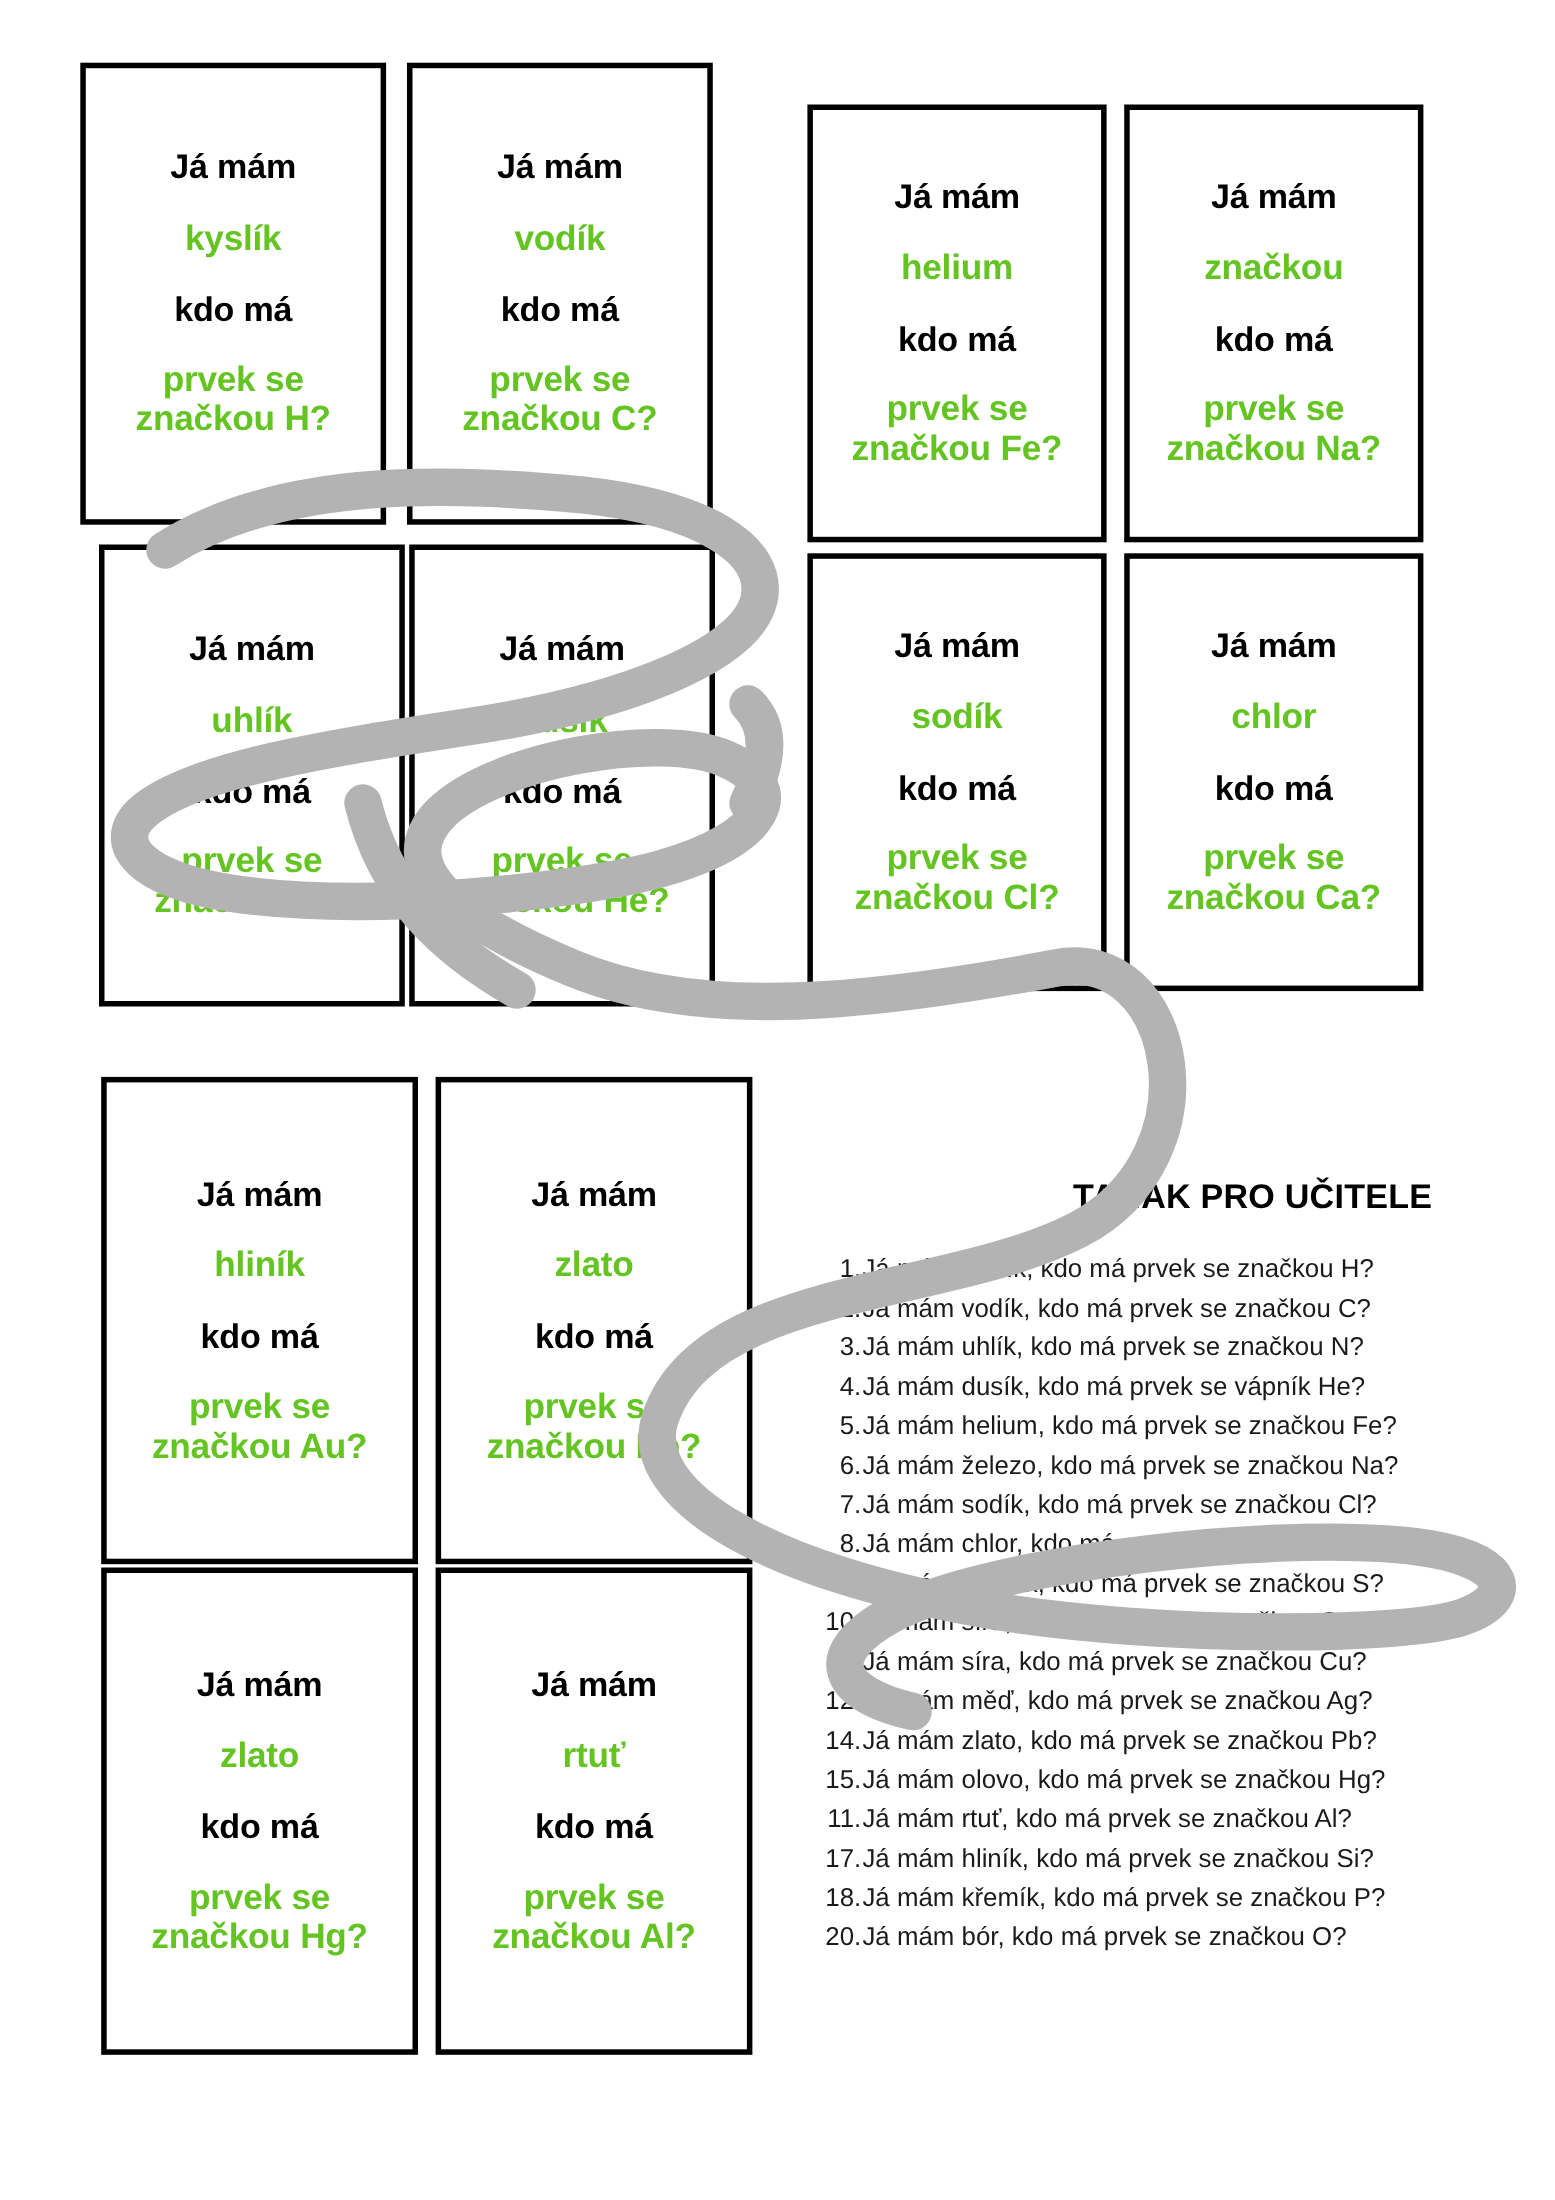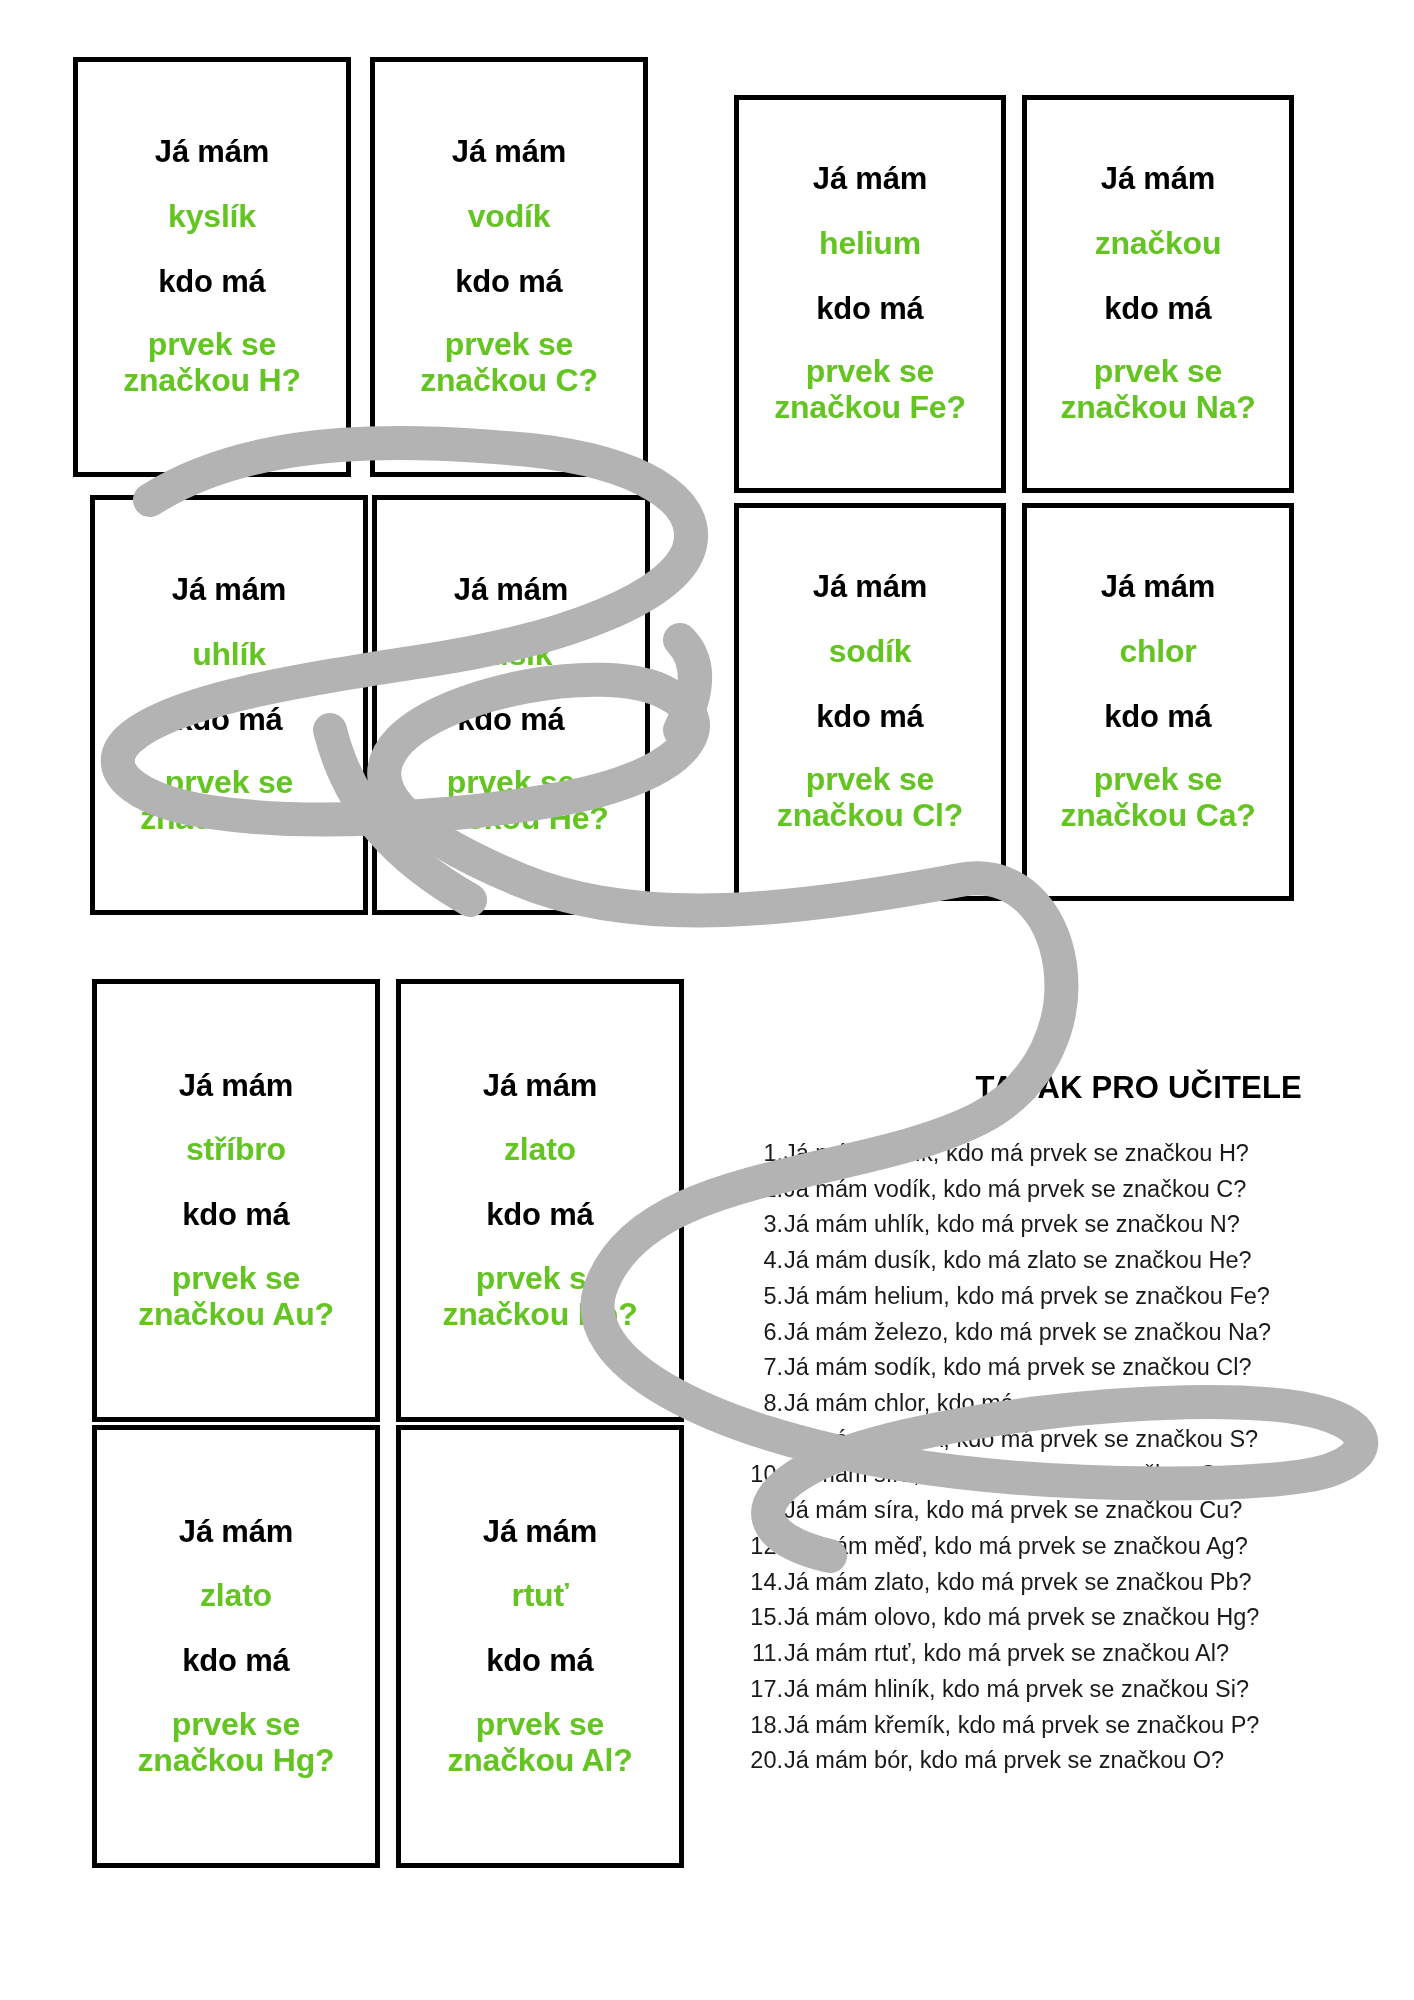--- a/index.html
+++ b/index.html
@@ -154,21 +154,21 @@
       </div>
       <div class="card cardB" style="left: 1022px; top: 503px;">
         <div class="line l-have">Já mám</div>
         <div class="line l-elem">chlor</div>
         <div class="line l-who">kdo má</div>
         <div class="line l-ask">prvek se
 značkou Ca?</div>
       </div>
       <div class="card cardC" style="left: 92px; top: 979px;">
         <div class="line l-have">Já mám</div>
-        <div class="line l-elem">stříbro</div>
+        <div class="line l-elem">hliník</div>
         <div class="line l-who">kdo má</div>
         <div class="line l-ask">prvek se
 značkou Au?</div>
       </div>
       <div class="card cardC" style="left: 396px; top: 979px;">
         <div class="line l-have">Já mám</div>
         <div class="line l-elem">zlato</div>
         <div class="line l-who">kdo má</div>
         <div class="line l-ask">prvek se
 značkou Pb?</div>
@@ -199,21 +199,21 @@
         <li>
           <span class="num">2.</span>
           <span class="txt">Já mám vodík, kdo má prvek se značkou C?</span>
         </li>
         <li>
           <span class="num">3.</span>
           <span class="txt">Já mám uhlík, kdo má prvek se značkou N?</span>
         </li>
         <li>
           <span class="num">4.</span>
-          <span class="txt">Já mám dusík, kdo má zlato se značkou He?</span>
+          <span class="txt">Já mám dusík, kdo má prvek se vápník He?</span>
         </li>
         <li>
           <span class="num">5.</span>
           <span class="txt">Já mám helium, kdo má prvek se značkou Fe?</span>
         </li>
         <li>
           <span class="num">6.</span>
           <span class="txt">Já mám železo, kdo má prvek se značkou Na?</span>
         </li>
         <li>

